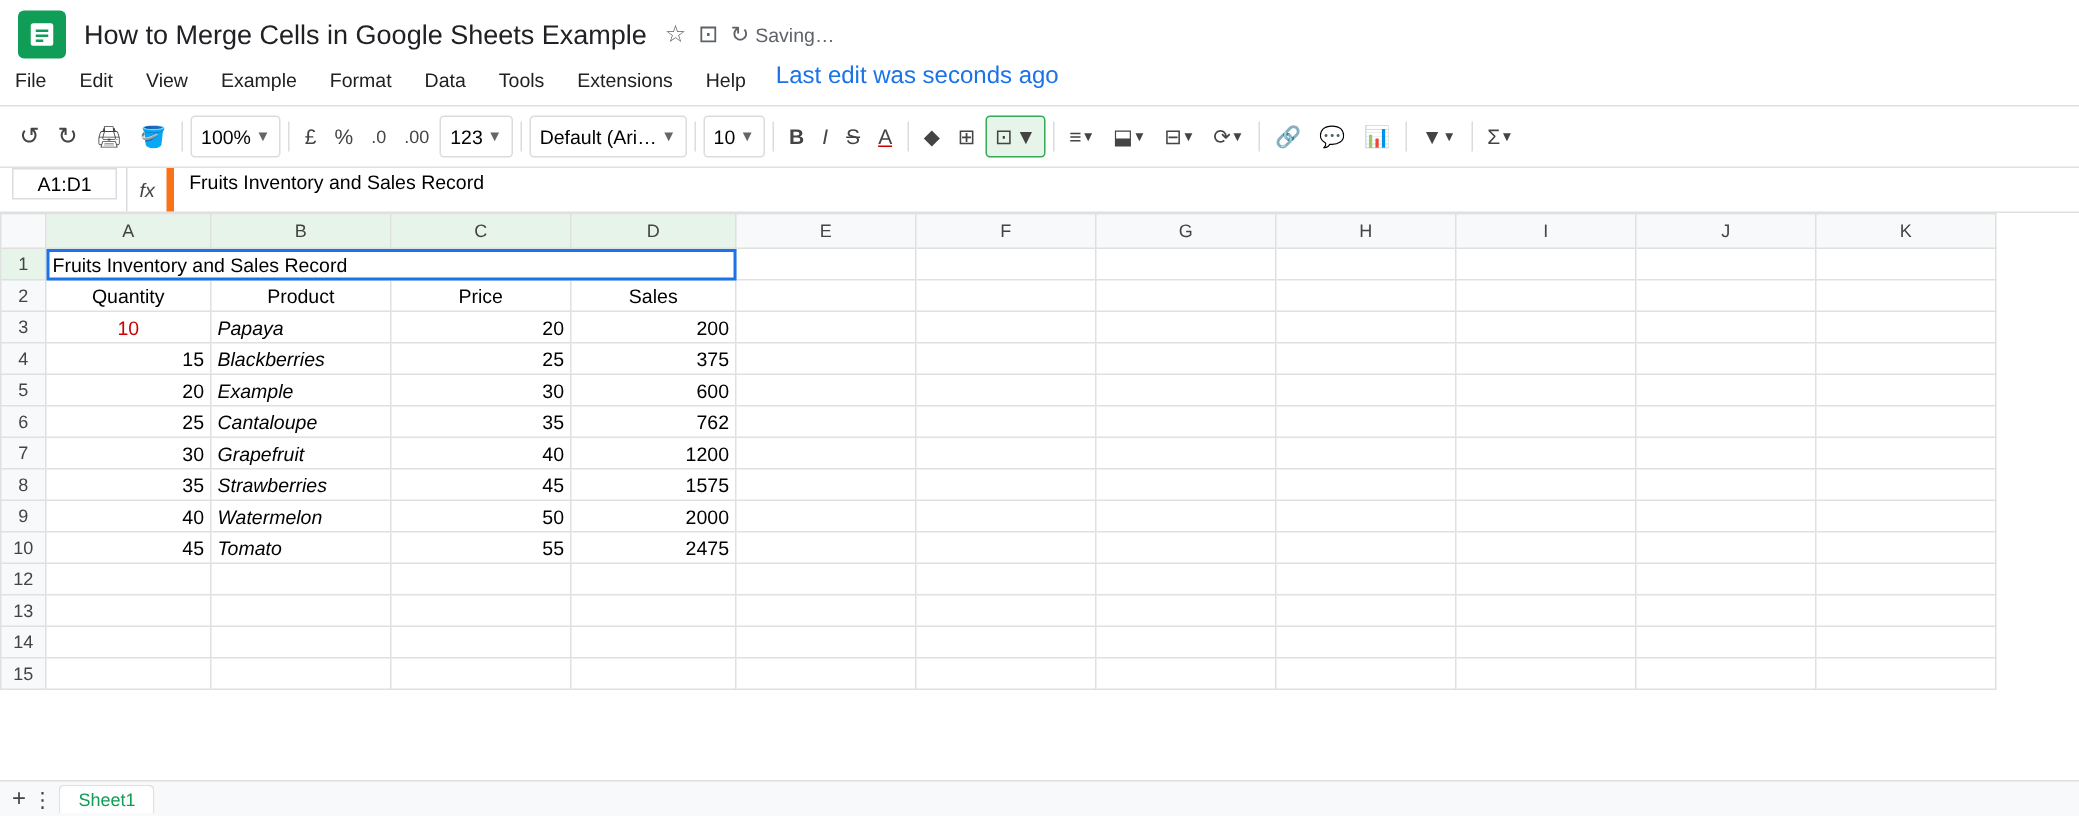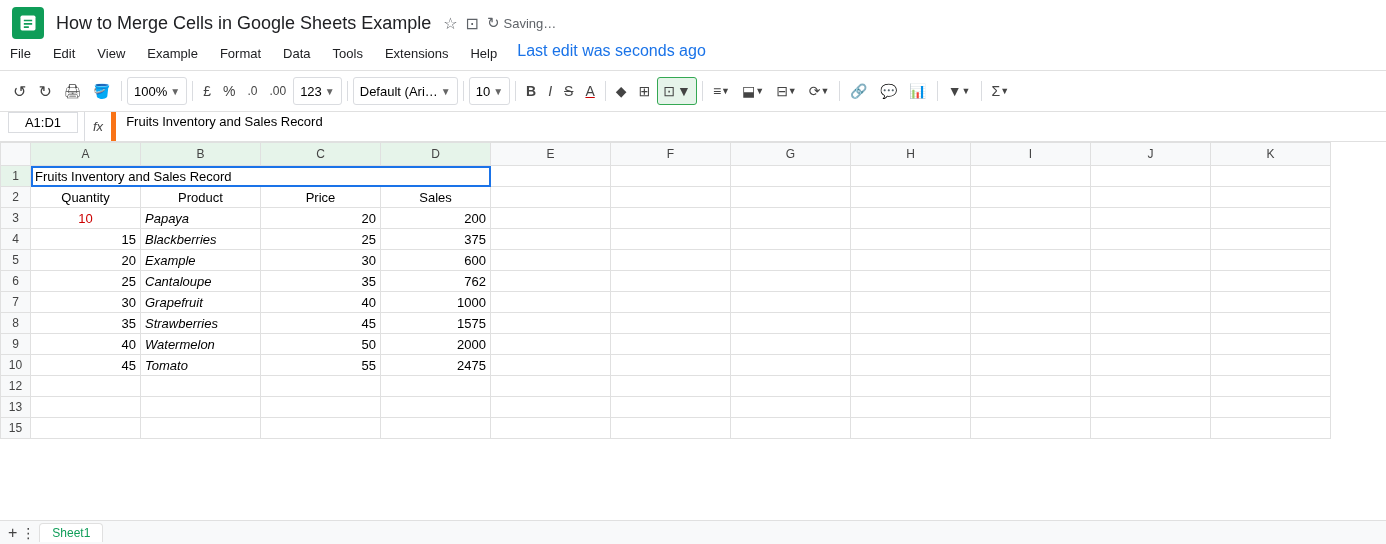--- a/index.html
+++ b/index.html
@@ -316,21 +316,21 @@
           <td class="cell"></td>
           <td class="cell"></td>
           <td class="cell"></td>
           <td class="cell"></td>
         </tr>
         <tr>
           <td class="row-header">7</td>
           <td class="cell cell-number">30</td>
           <td class="cell cell-text">Grapefruit</td>
           <td class="cell cell-number">40</td>
-          <td class="cell cell-number">1000</td>
+          <td class="cell cell-number">1200</td>
           <td class="cell"></td>
           <td class="cell"></td>
           <td class="cell"></td>
           <td class="cell"></td>
           <td class="cell"></td>
           <td class="cell"></td>
           <td class="cell"></td>
         </tr>
         <tr>
           <td class="row-header">8</td>
@@ -396,20 +396,34 @@
           <td class="cell "></td>
           <td class="cell"></td>
           <td class="cell"></td>
           <td class="cell"></td>
           <td class="cell"></td>
           <td class="cell"></td>
           <td class="cell"></td>
           <td class="cell"></td>
         </tr>
         <tr>
+          <td class="row-header">14</td>
+          <td class="cell "></td>
+          <td class="cell "></td>
+          <td class="cell "></td>
+          <td class="cell "></td>
+          <td class="cell"></td>
+          <td class="cell"></td>
+          <td class="cell"></td>
+          <td class="cell"></td>
+          <td class="cell"></td>
+          <td class="cell"></td>
+          <td class="cell"></td>
+        </tr>
+        <tr>
           <td class="row-header">15</td>
           <td class="cell "></td>
           <td class="cell "></td>
           <td class="cell "></td>
           <td class="cell "></td>
           <td class="cell"></td>
           <td class="cell"></td>
           <td class="cell"></td>
           <td class="cell"></td>
           <td class="cell"></td>

